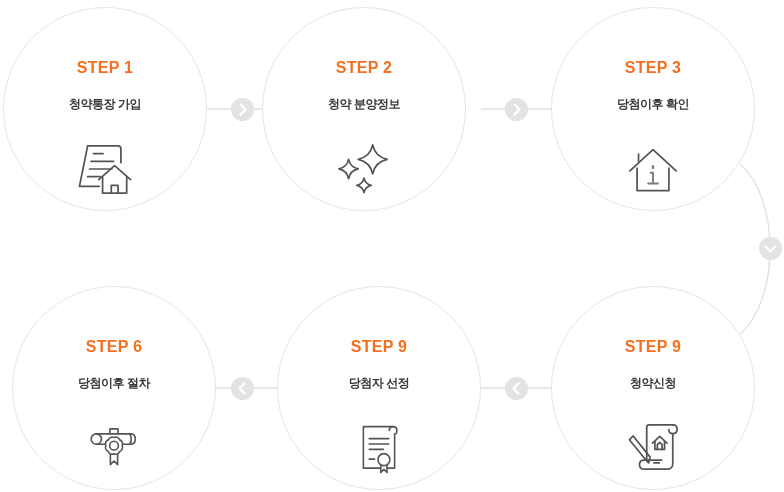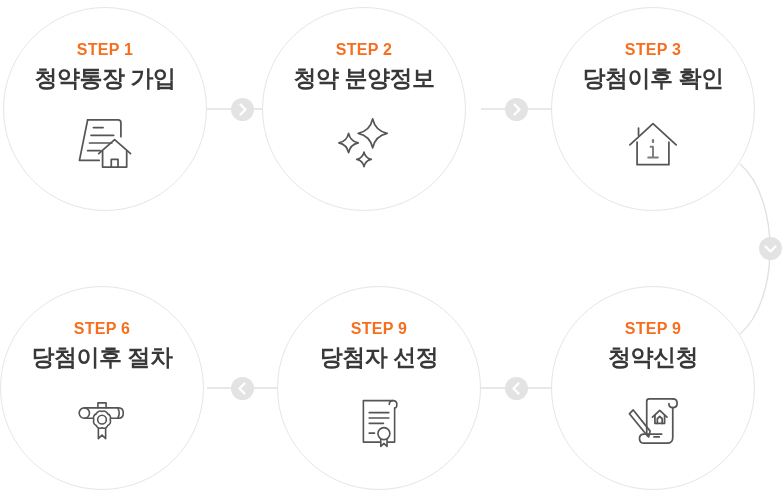--- a/index.html
+++ b/index.html
@@ -22,23 +22,23 @@
   .step-circle{
     position:absolute;width:204px;height:204px;box-sizing:border-box;
     border:1px solid var(--circle-border);border-radius:50%;background:#fff;
     display:flex;flex-direction:column;align-items:center;text-align:center;z-index:1;
   }
   .pos-s1{left:3px;top:7px;}
   .pos-s2{left:262px;top:7px;}
   .pos-s3{left:551px;top:7px;}
   .pos-s4{left:551px;top:286px;}
   .pos-s5{left:277px;top:286px;}
-  .pos-s6{left:0;top:286px;}
-  .step-label{margin-top:33px;line-height:17px;font-size:16px;font-weight:700;color:var(--accent);letter-spacing:.3px;}
-  .step-title{margin-top:8px;line-height:24px;font-size:23px;font-weight:600;color:var(--title-text);letter-spacing:-.5px;}
+  .pos-s6{left:12px;top:286px;}
+  .step-label{margin-top:51px;line-height:17px;font-size:16px;font-weight:700;color:var(--accent);letter-spacing:.3px;}
+  .step-title{margin-top:16px;line-height:24px;font-size:12px;font-weight:600;color:var(--title-text);letter-spacing:-.5px;}
   .icon-wrap{margin-top:26px;}
   .icon{stroke:var(--icon-stroke);fill:none;stroke-width:1.8;stroke-linecap:round;stroke-linejoin:round;}
   .arrow-btn{
     position:absolute;width:23px;height:23px;border-radius:50%;background:var(--arrow-bg);
     display:flex;align-items:center;justify-content:center;z-index:2;
   }
   .arrow-btn svg{display:block;}
   .arrow-btn polyline{fill:none;stroke:var(--arrow-fg);stroke-width:2.4;stroke-linecap:round;stroke-linejoin:round;}
   .pos-a12{left:231px;top:98px;}
   .pos-a23{left:505px;top:98px;}

